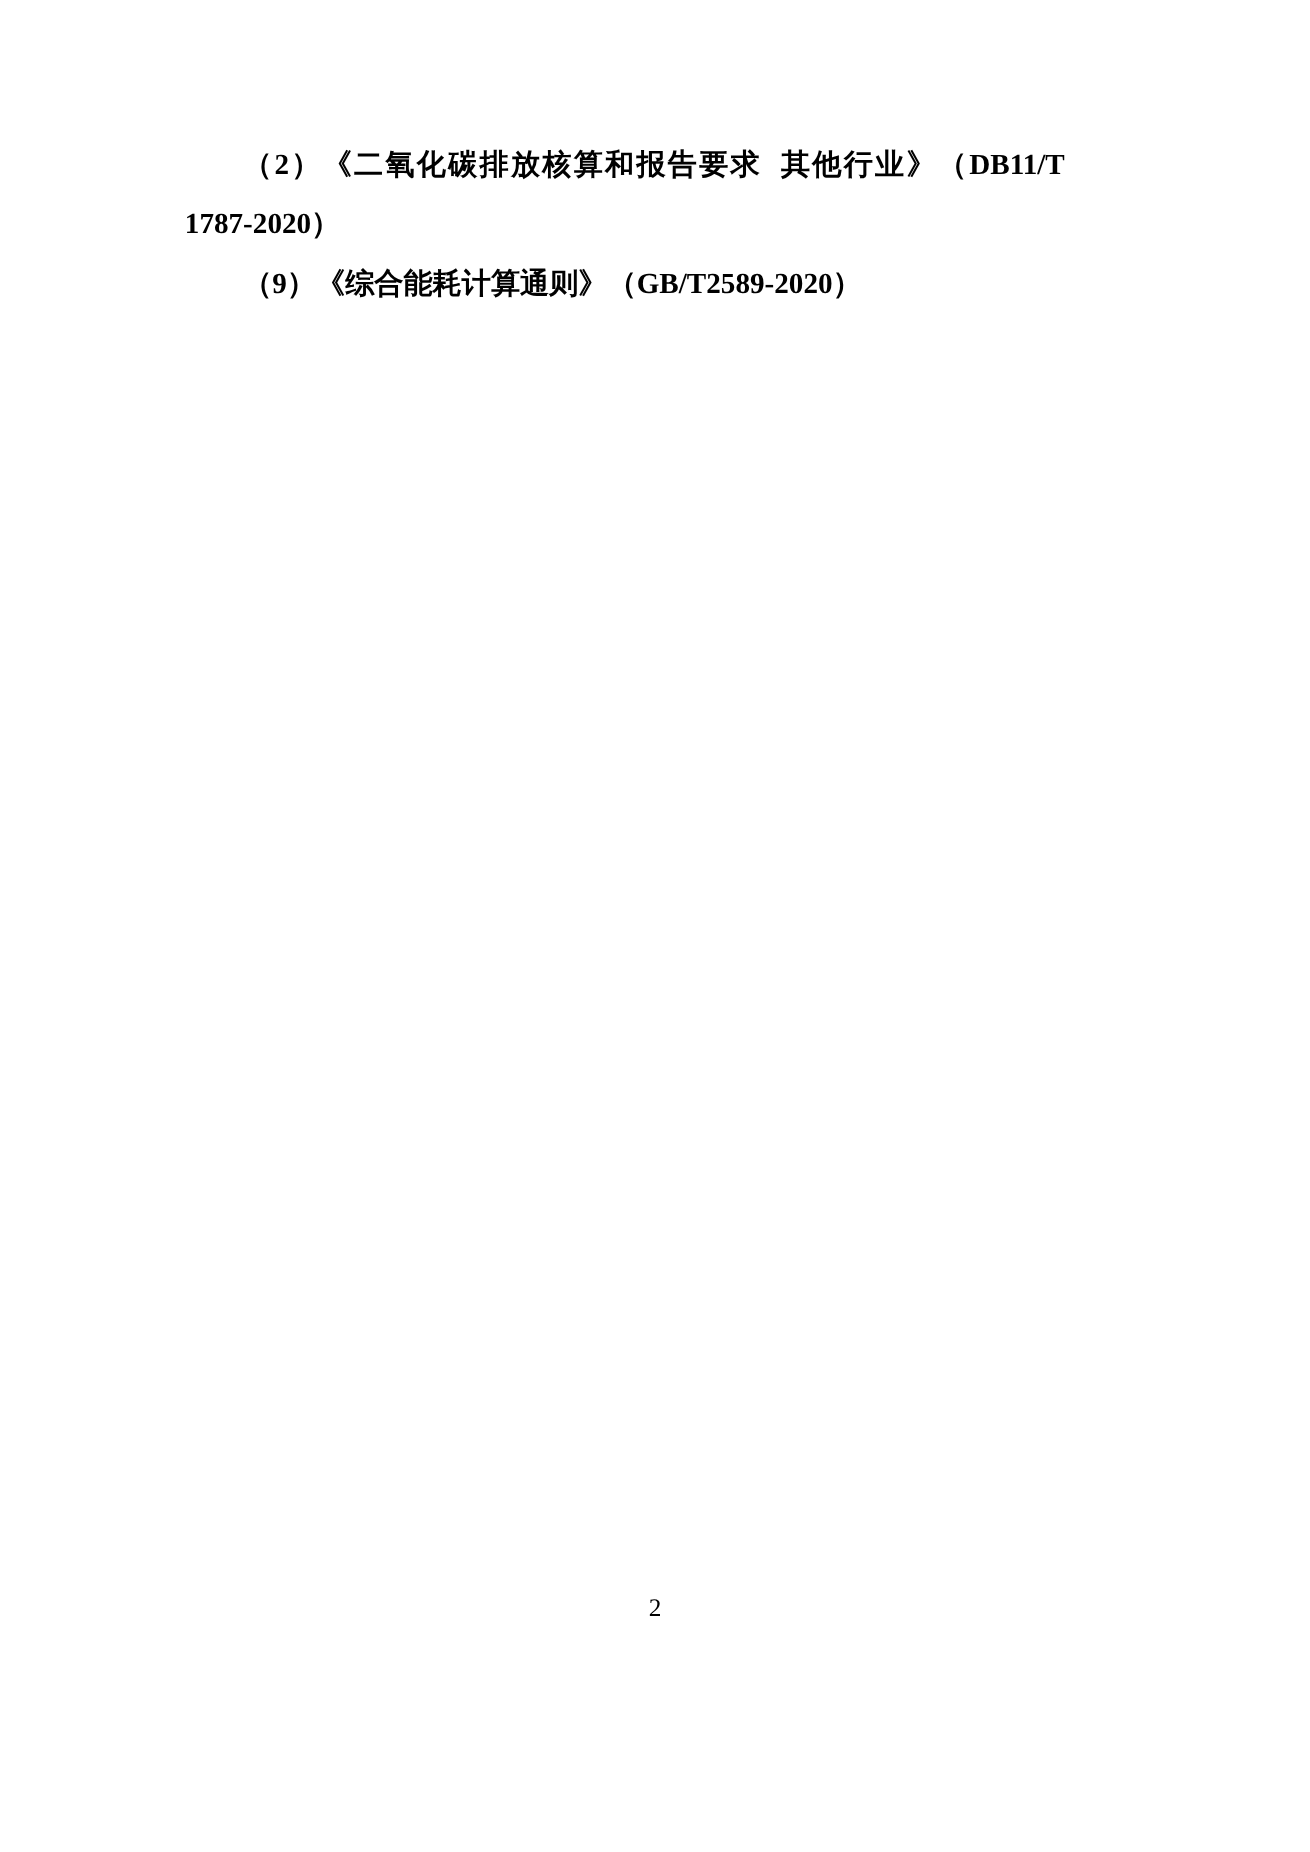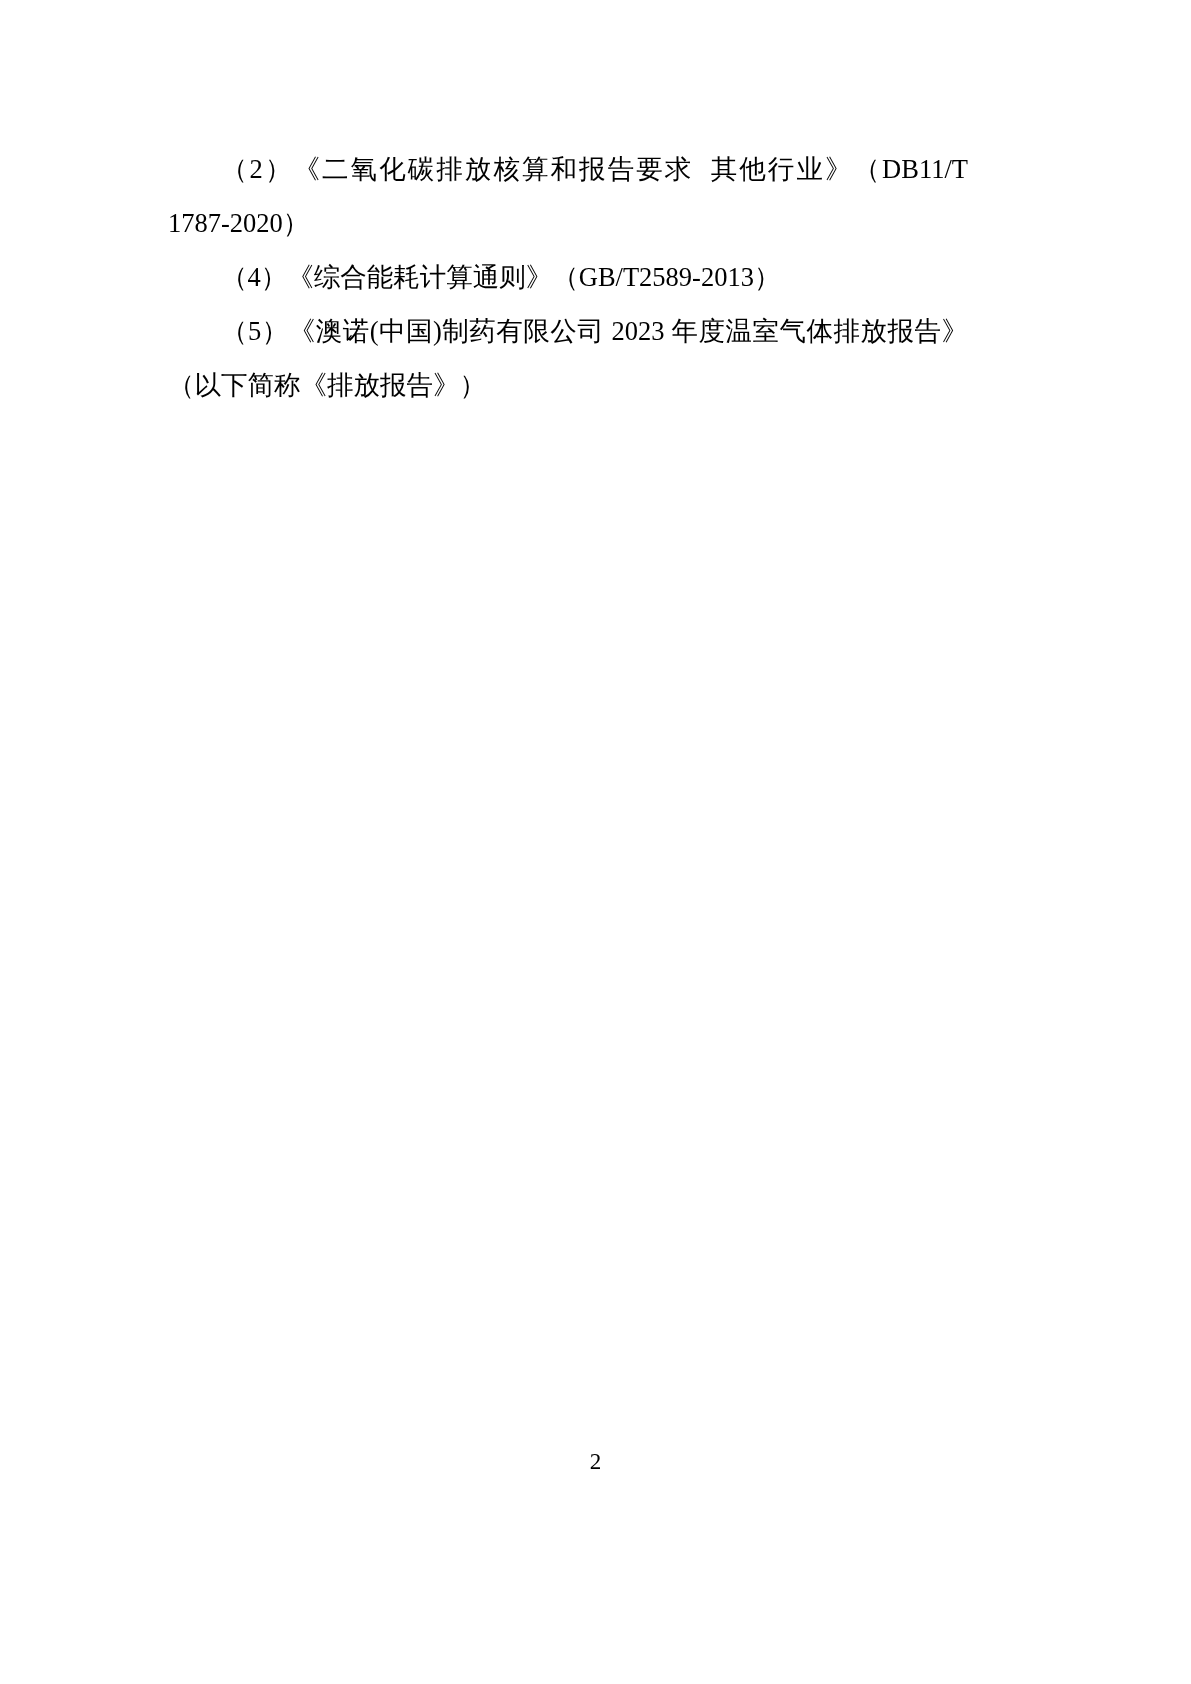--- a/index.html
+++ b/index.html
@@ -13,22 +13,23 @@
     height: 1684px;
     margin: 0 auto;
     background: #ffffff;
     font-family: "Liberation Serif", "DejaVu Serif", serif;
     color: #000000;
     overflow: hidden;
   }
   .content {
     position: absolute;
     left: 168px;
-    top: 142px;
+    top: 122px;
     width: 800px;
+    font-weight: bold;
   }
   .para {
     font-size: 26.5px;
     line-height: 54px;
     text-align: justify;
     text-justify: inter-ideograph;
     margin: 0;
     white-space: pre-wrap;
   }
   .p-indent {
@@ -48,21 +49,20 @@
 </head>
 <body>
 
 <div class="page">
 
   <div class="content">
 
     <p class="para p-indent">（2）《二氧化碳排放核算和报告要求  其他行业》（DB11/T 1787-2020）</p>
 
 
-    <p class="para p-indent">（4）《综合能耗计算通则》（GB/T2589-2013）</p>
+    <p class="para p-indent">（9）《综合能耗计算通则》（GB/T2589-2020）</p>
 
-    <p class="para p-indent">（5）《澳诺(中国)制药有限公司 2023 年度温室气体排放报告》（以下简称《排放报告》）</p>
 
   </div>
 
   <div class="page-number">2</div>
 
 </div>
 
 </body></html>

